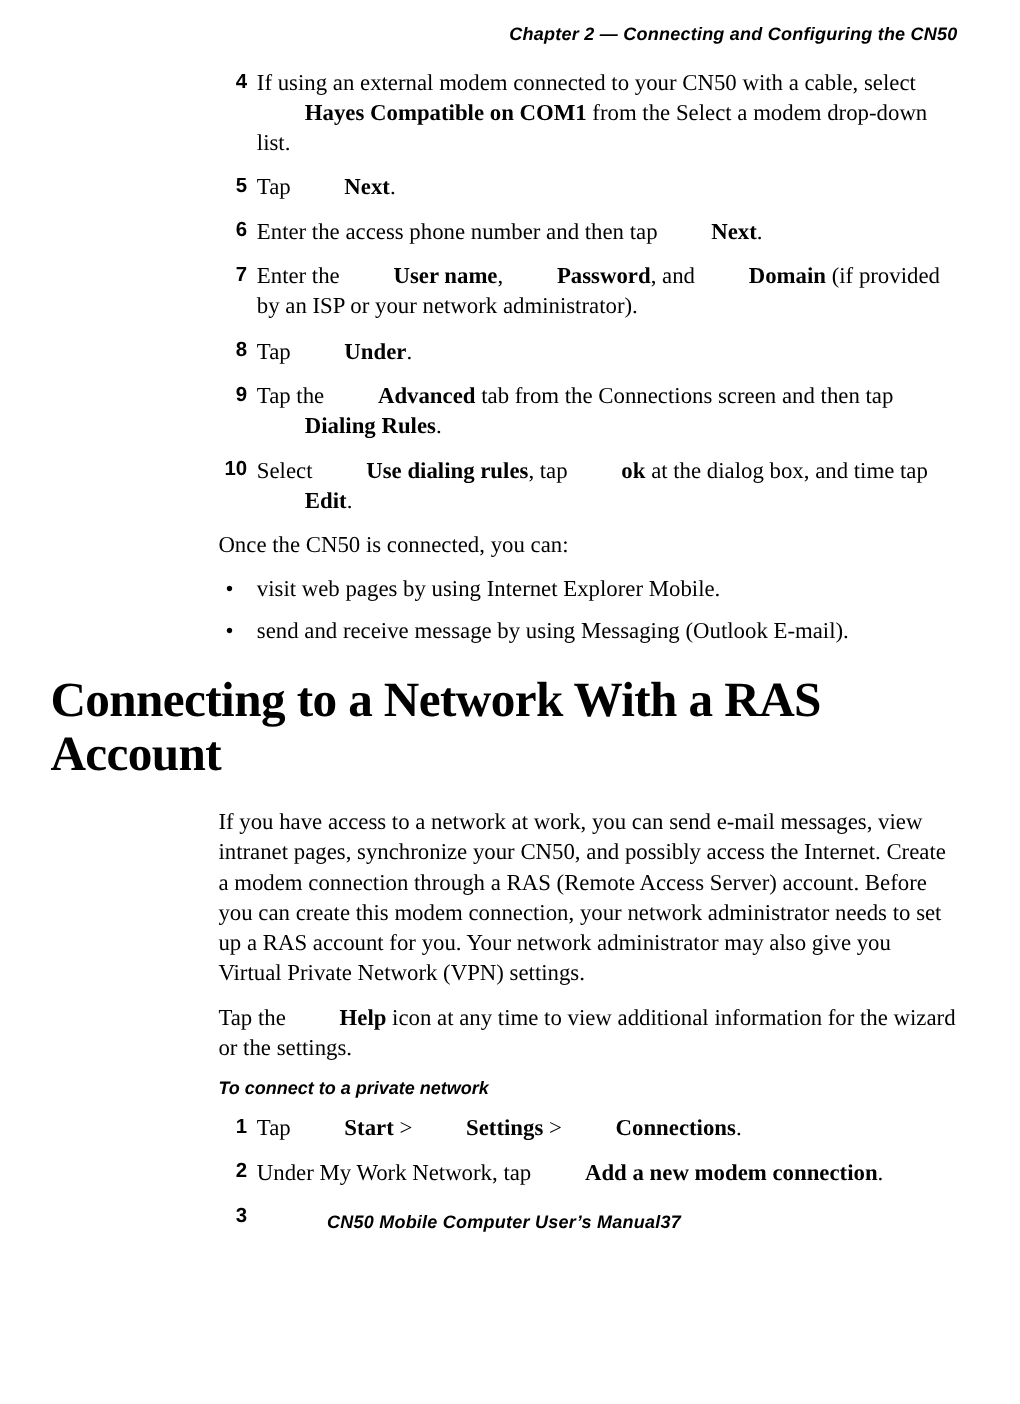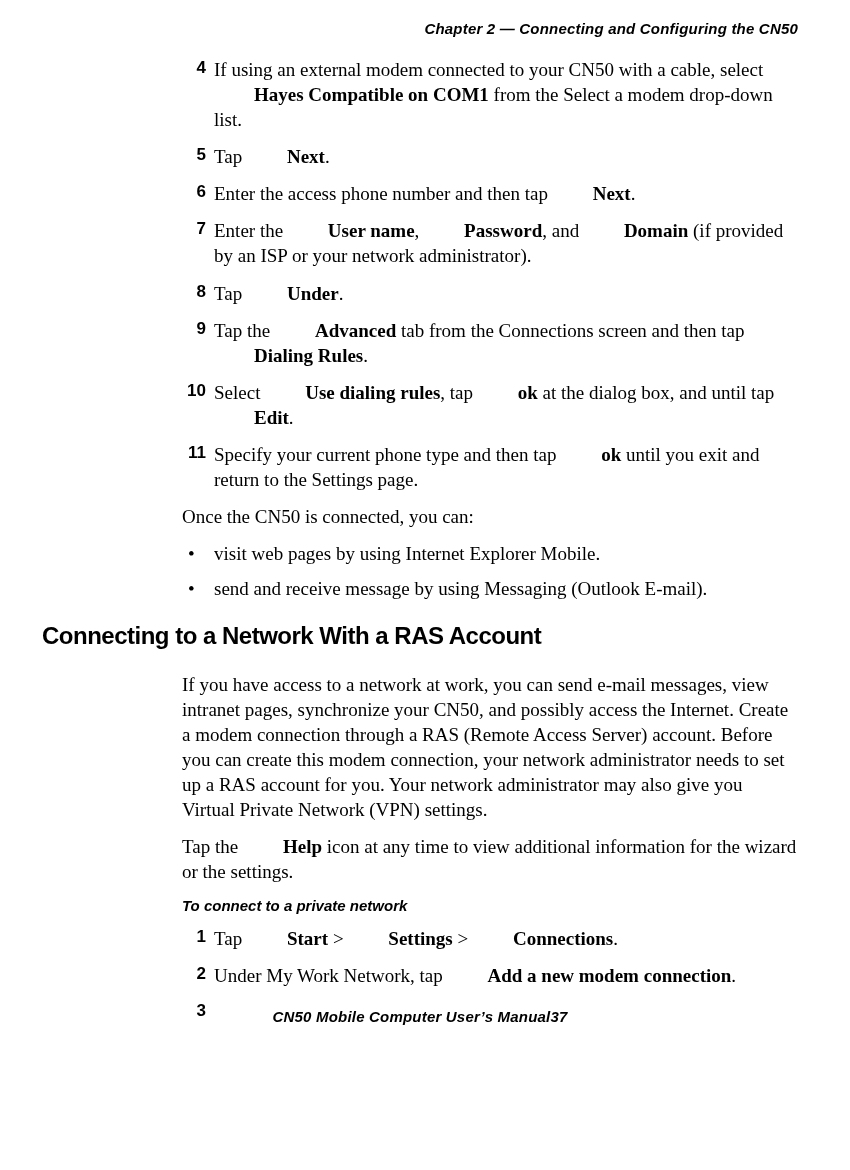--- a/index.html
+++ b/index.html
@@ -67,23 +67,23 @@
       margin-bottom: 10px;
     }
     .bullet-list > li::before {
       content: "•";
       position: absolute;
       left: 6px;
       top: 0;
       font-size: 19px;
     }
     .section-heading {
-      font-family: Liberation Sans, sans-serif;
+      font-family: Liberation Serif, serif;
       font-weight: 800;
-      font-size: 24px;
+      font-size: 41px;
       letter-spacing: -0.5px;
       margin: 22px 0 22px -140px;
       line-height: 1.1;
     }
     .sub-heading {
       font-family: Arial, Helvetica, sans-serif;
       font-weight: 700;
       font-style: italic;
       font-size: 15px;
       margin-top: 8px;
@@ -131,25 +131,21 @@
       <li>
         <span class="num">8</span>
         <span>Tap </span><span class="b">Under</span><span>.</span>
       </li>
       <li>
         <span class="num">9</span>
         <span>Tap the </span><span class="b">Advanced</span><span> tab from the Connections screen and then tap </span><span class="b">Dialing Rules</span><span>.</span>
       </li>
       <li>
         <span class="num">10</span>
-        <span>Select </span><span class="b">Use dialing rules</span><span>, tap </span><span class="b">ok</span><span> at the dialog box, and until tap </span><span class="b">Edit</span><span>.</span>
-      </li>
-      <li>
-        <span class="num">11</span>
-        <span>Specify your current phone type and then tap </span><span class="b">ok</span><span> until you exit and return to the Settings page.</span>
+        <span>Select </span><span class="b">Use dialing rules</span><span>, tap </span><span class="b">ok</span><span> at the dialog box, and time tap </span><span class="b">Edit</span><span>.</span>
       </li>
     </ol>
 
     <p class="para">Once the CN50 is connected, you can:</p>
 
     <ul class="bullet-list">
       <li>visit web pages by using Internet Explorer Mobile.</li>
       <li>send and receive message by using Messaging (Outlook E-mail).</li>
     </ul>
 

